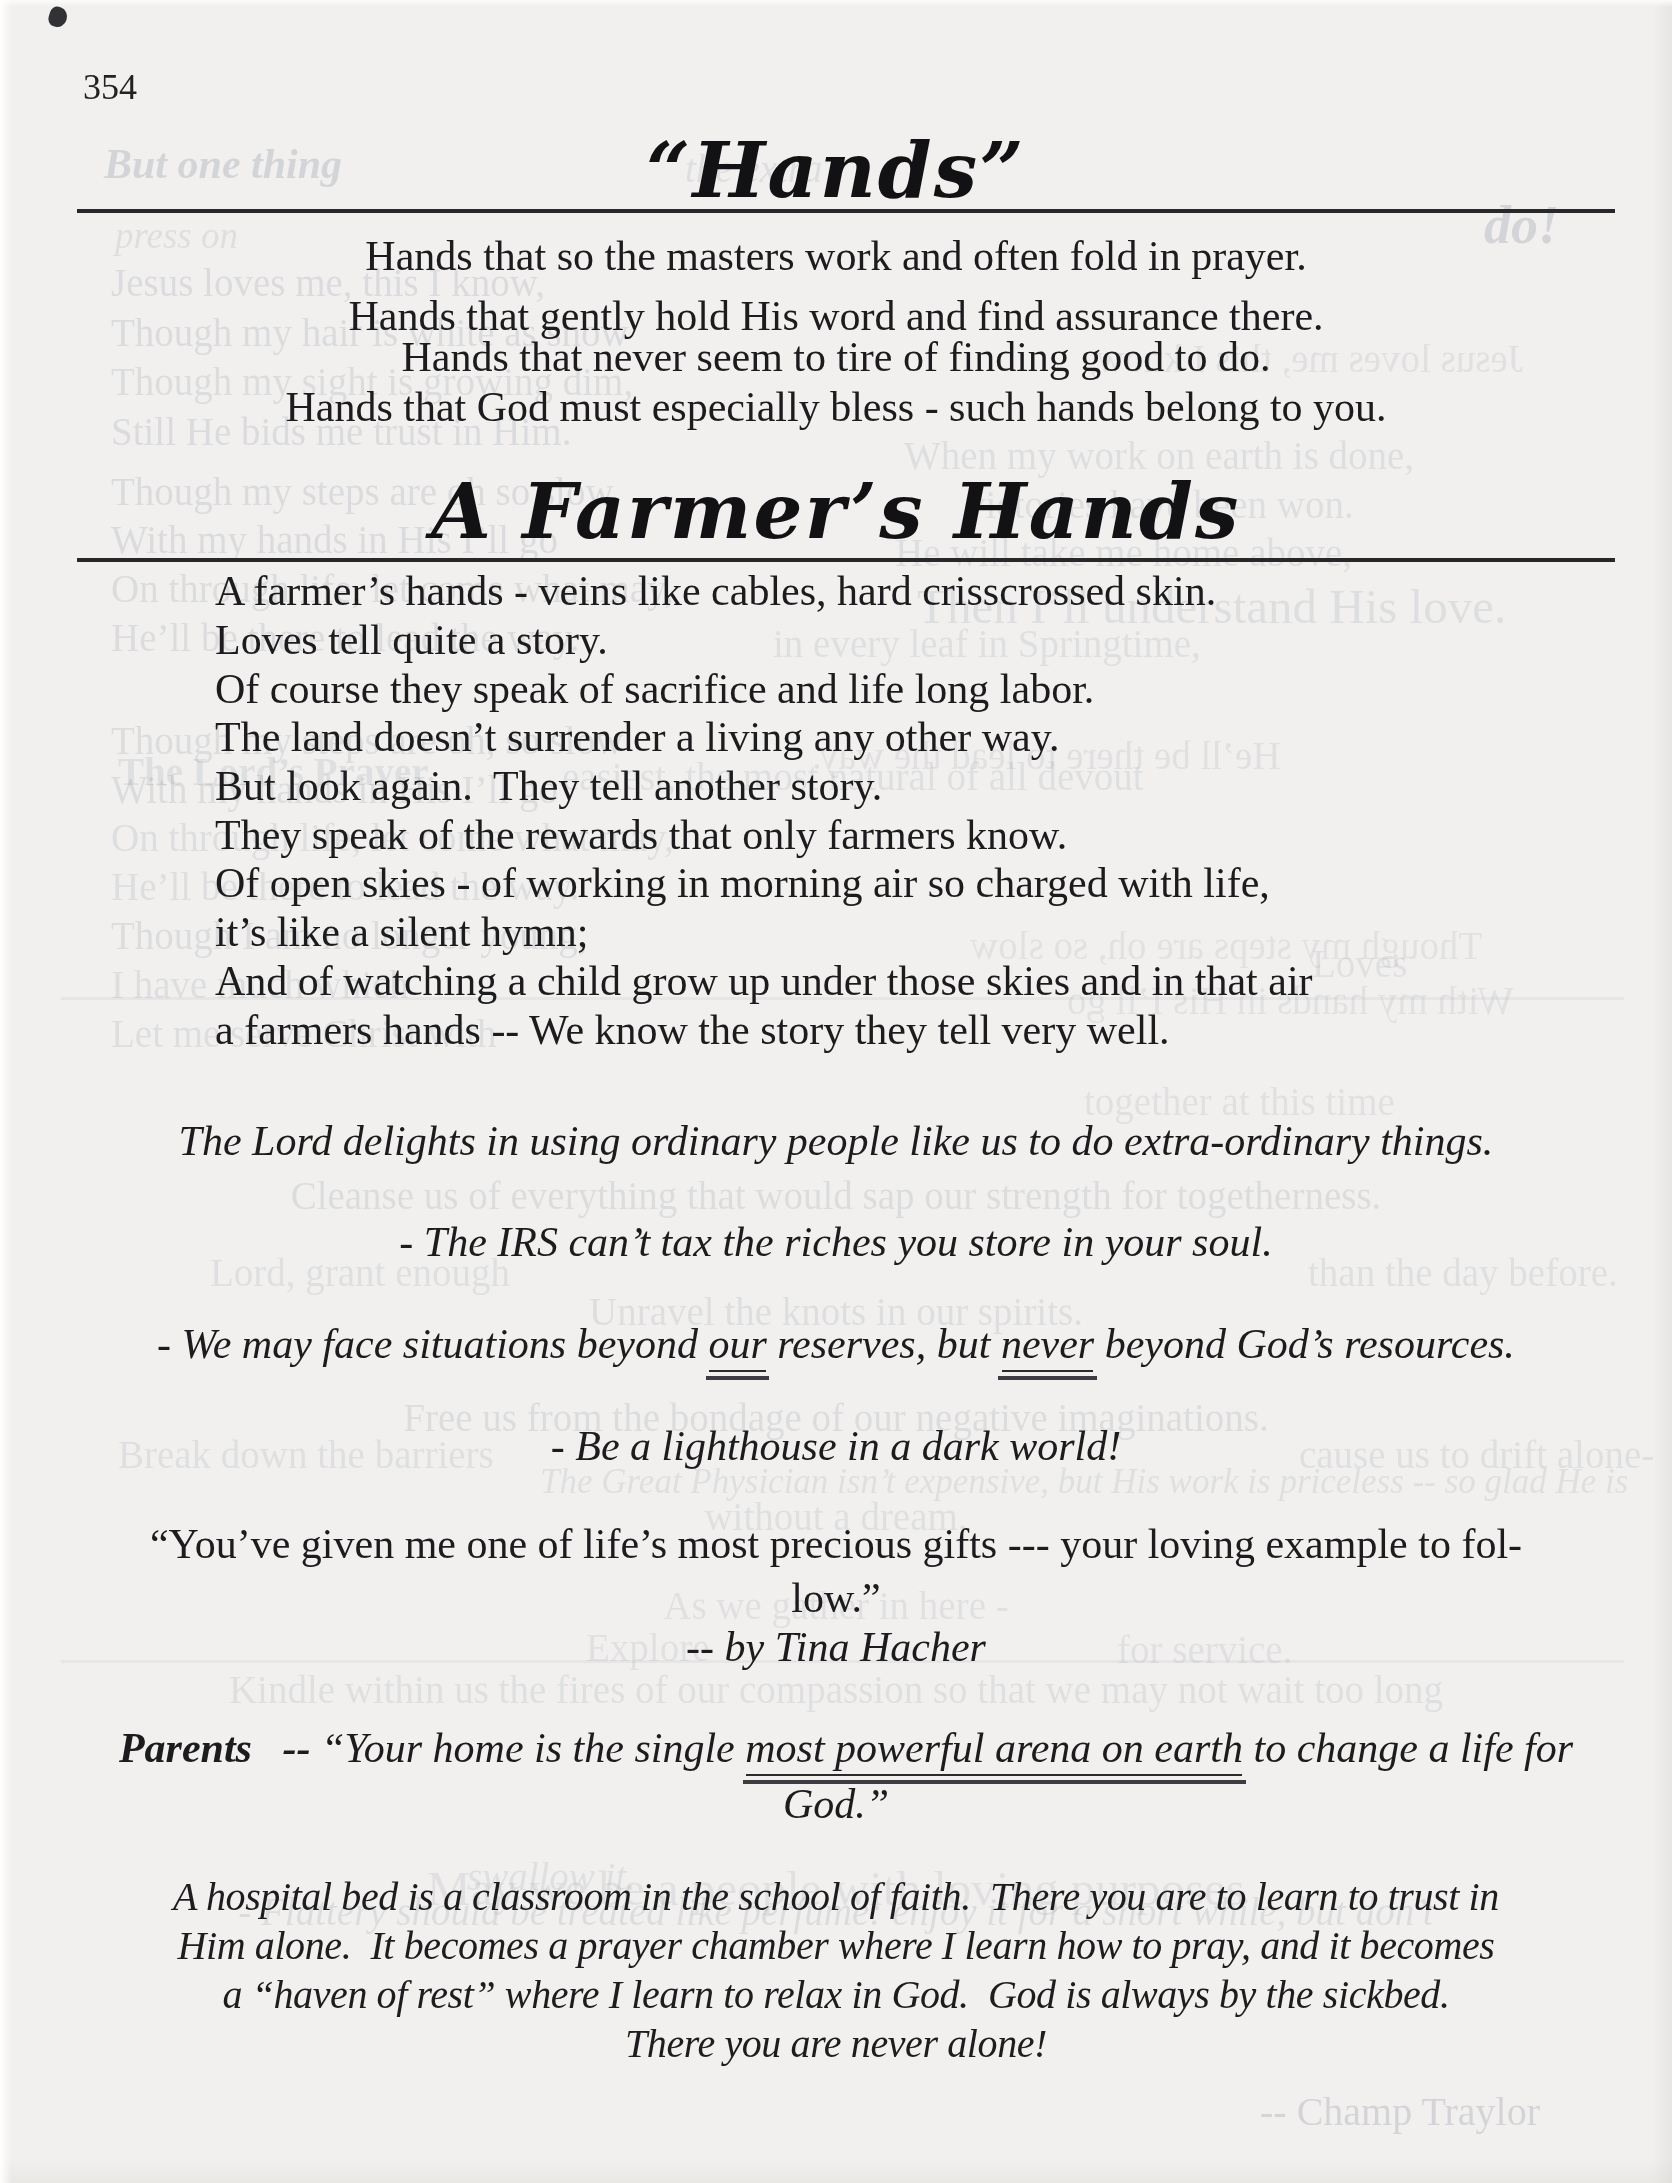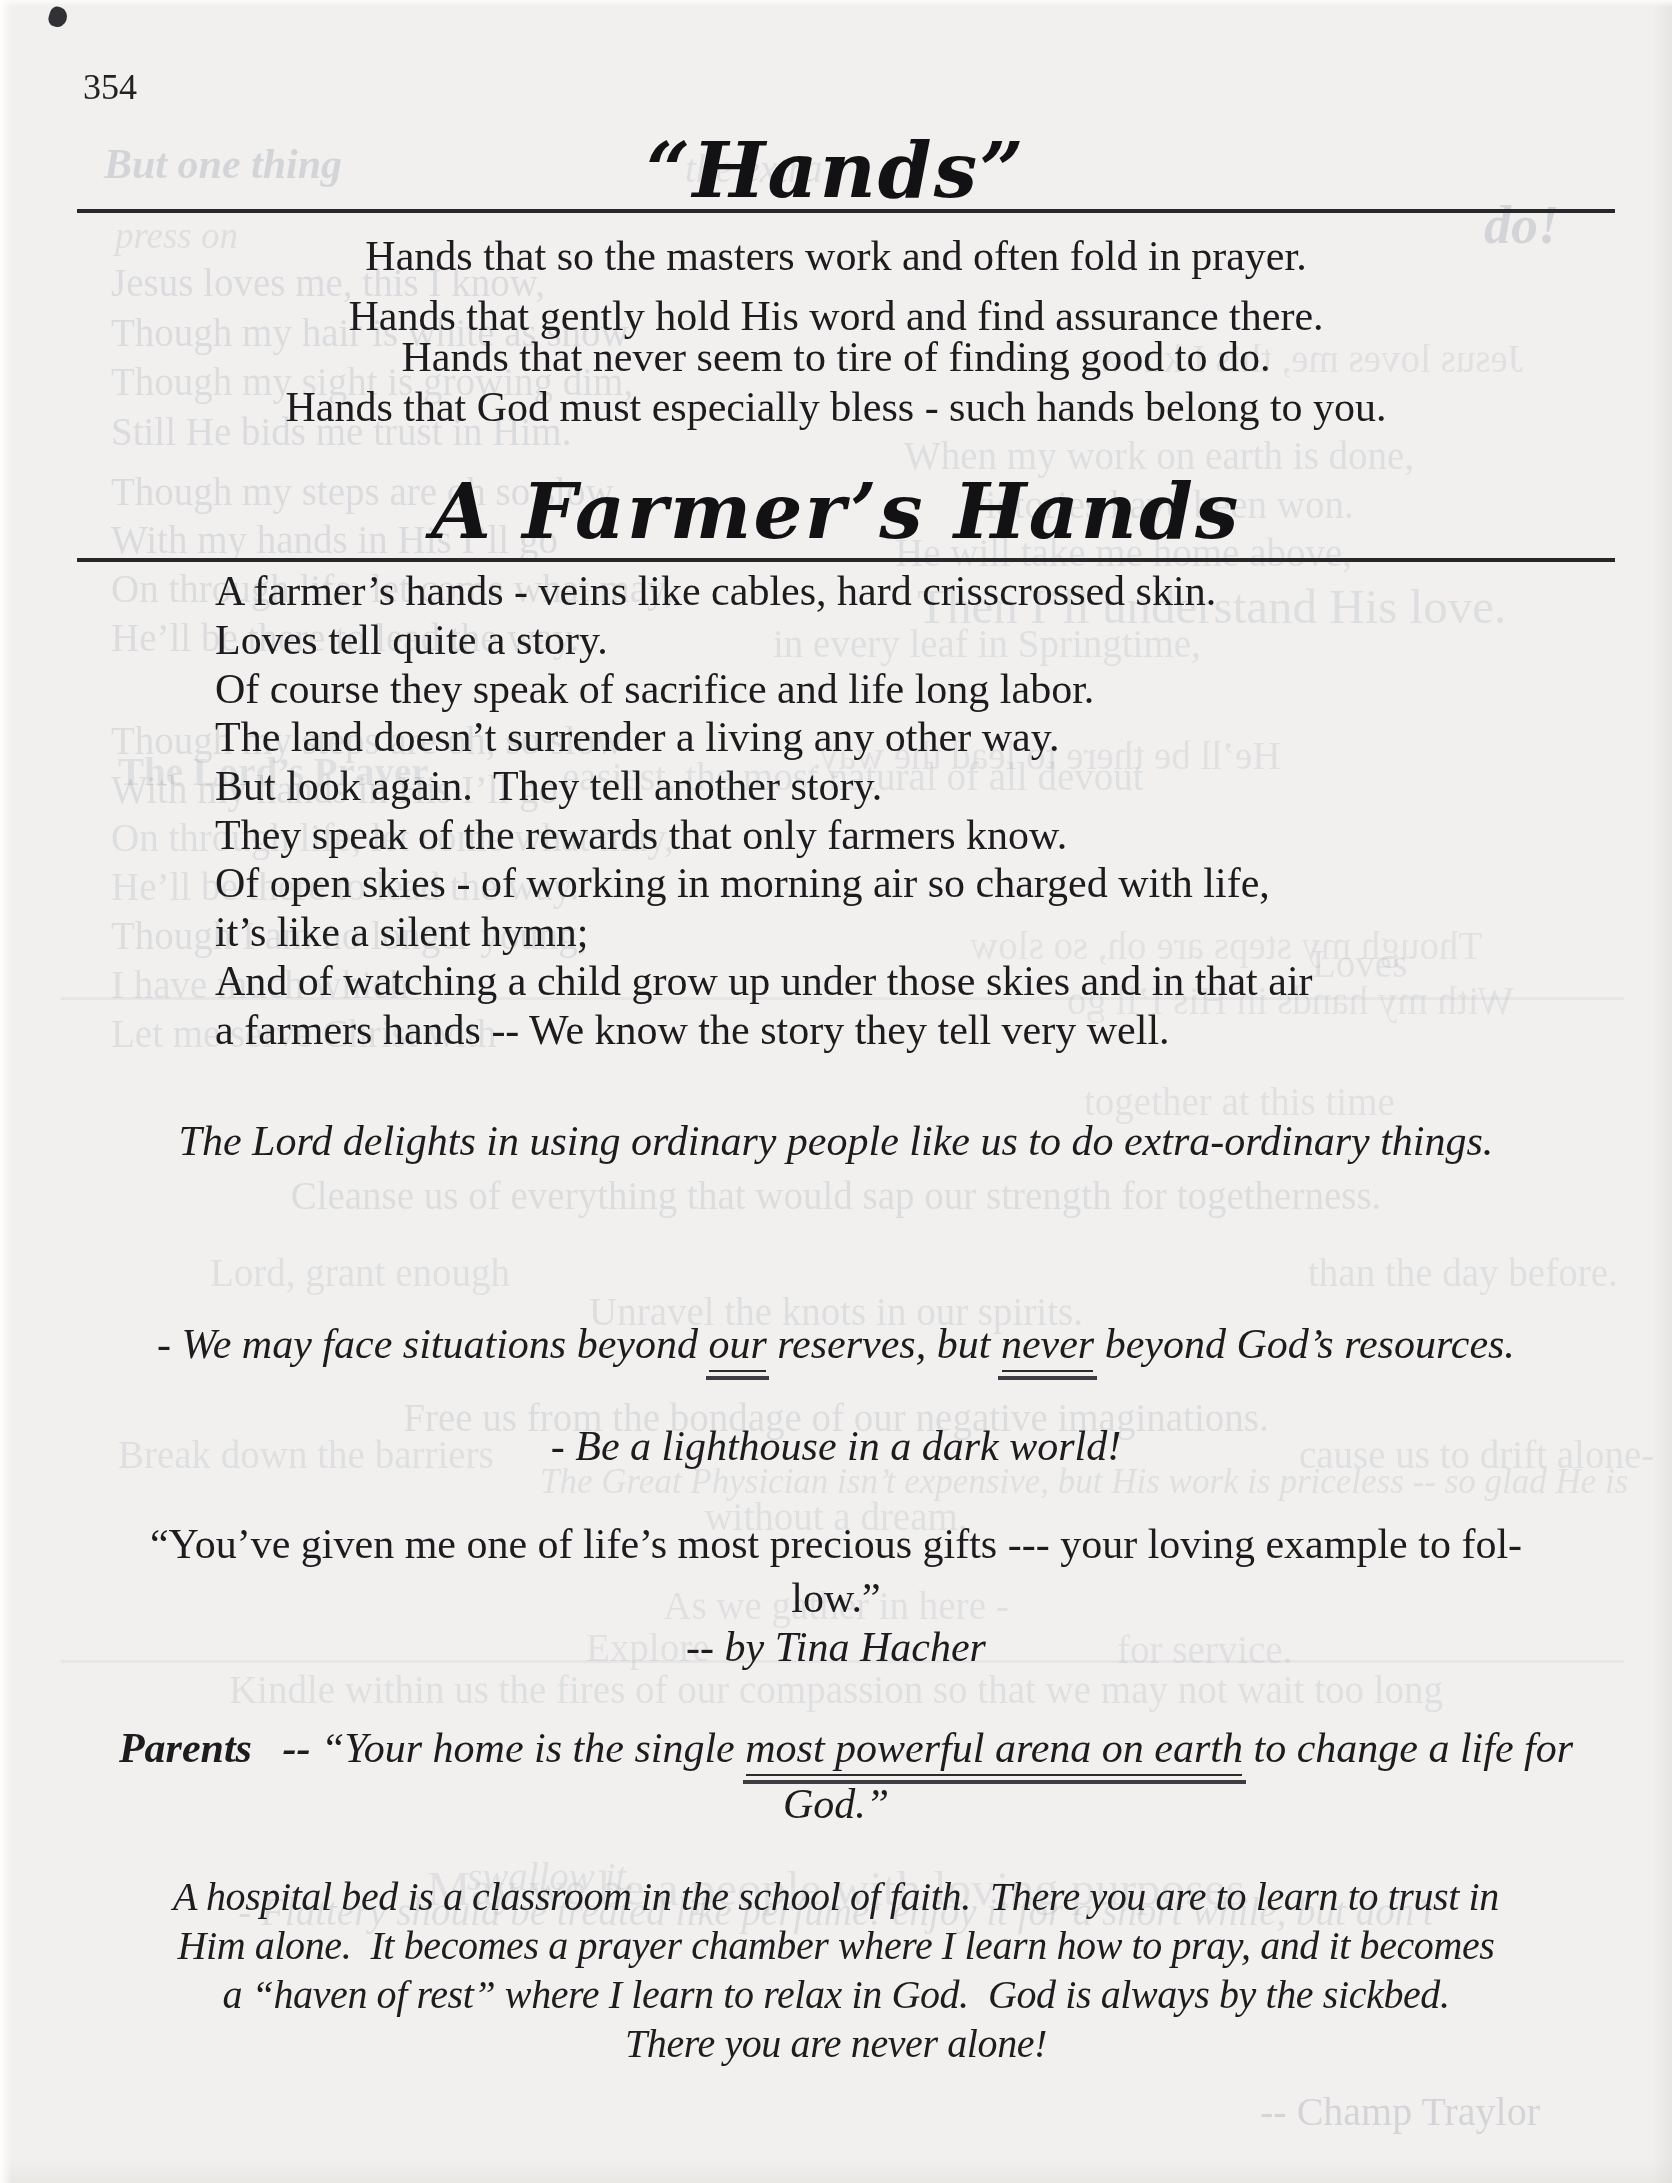--- a/index.html
+++ b/index.html
@@ -117,20 +117,21 @@
   <div class="line serif poem" style="left:215px;top:713px">The land doesn’t surrender a living any other way.</div>
   <div class="line serif poem" style="left:215px;top:762px">But look again.&nbsp; They tell another story.</div>
   <div class="line serif poem" style="left:215px;top:811px">They speak of the rewards that only farmers know.</div>
   <div class="line serif poem" style="left:215px;top:859px">Of open skies - of working in morning air so charged with life,</div>
   <div class="line serif poem" style="left:215px;top:908px">it’s like a silent hymn;</div>
   <div class="line serif poem" style="left:215px;top:957px">And of watching a child grow up under those skies and in that air</div>
   <div class="line serif poem" style="left:215px;top:1006px">a farmers hands -- We know the story they tell very well.</div>
 
   <div class="line center serif poem it" style="top:1117px">The Lord delights in using ordinary people like us to do extra-ordinary things.</div>
 
+  <div class="line center serif poem it" style="top:1218px">- The IRS can’t tax the riches you store in your soul.</div>
 
   <div class="line center serif poem it" style="top:1320px"><span>- We may face situations beyond </span><span class="u2">our</span><span> reserves, but </span><span class="u2">never</span><span> beyond God’s resources.</span></div>
 
   <div class="line center serif poem it" style="top:1422px">- Be a lighthouse in a dark world!</div>
 
   <div class="line center serif poem" style="top:1520px">“You’ve given me one of life’s most precious gifts --- your loving example to fol-</div>
   <div class="line center serif poem" style="top:1574px">low.”</div>
   <div class="line center serif poem it" style="top:1623px">-- by Tina Hacher</div>
 
   <div class="line center serif poem it" style="top:1724px"><span class="bold">Parents</span><span class="bold"> -- </span><span>“Your home is the single </span><span class="u2">most powerful arena on earth</span><span> to change a life for</span></div>

